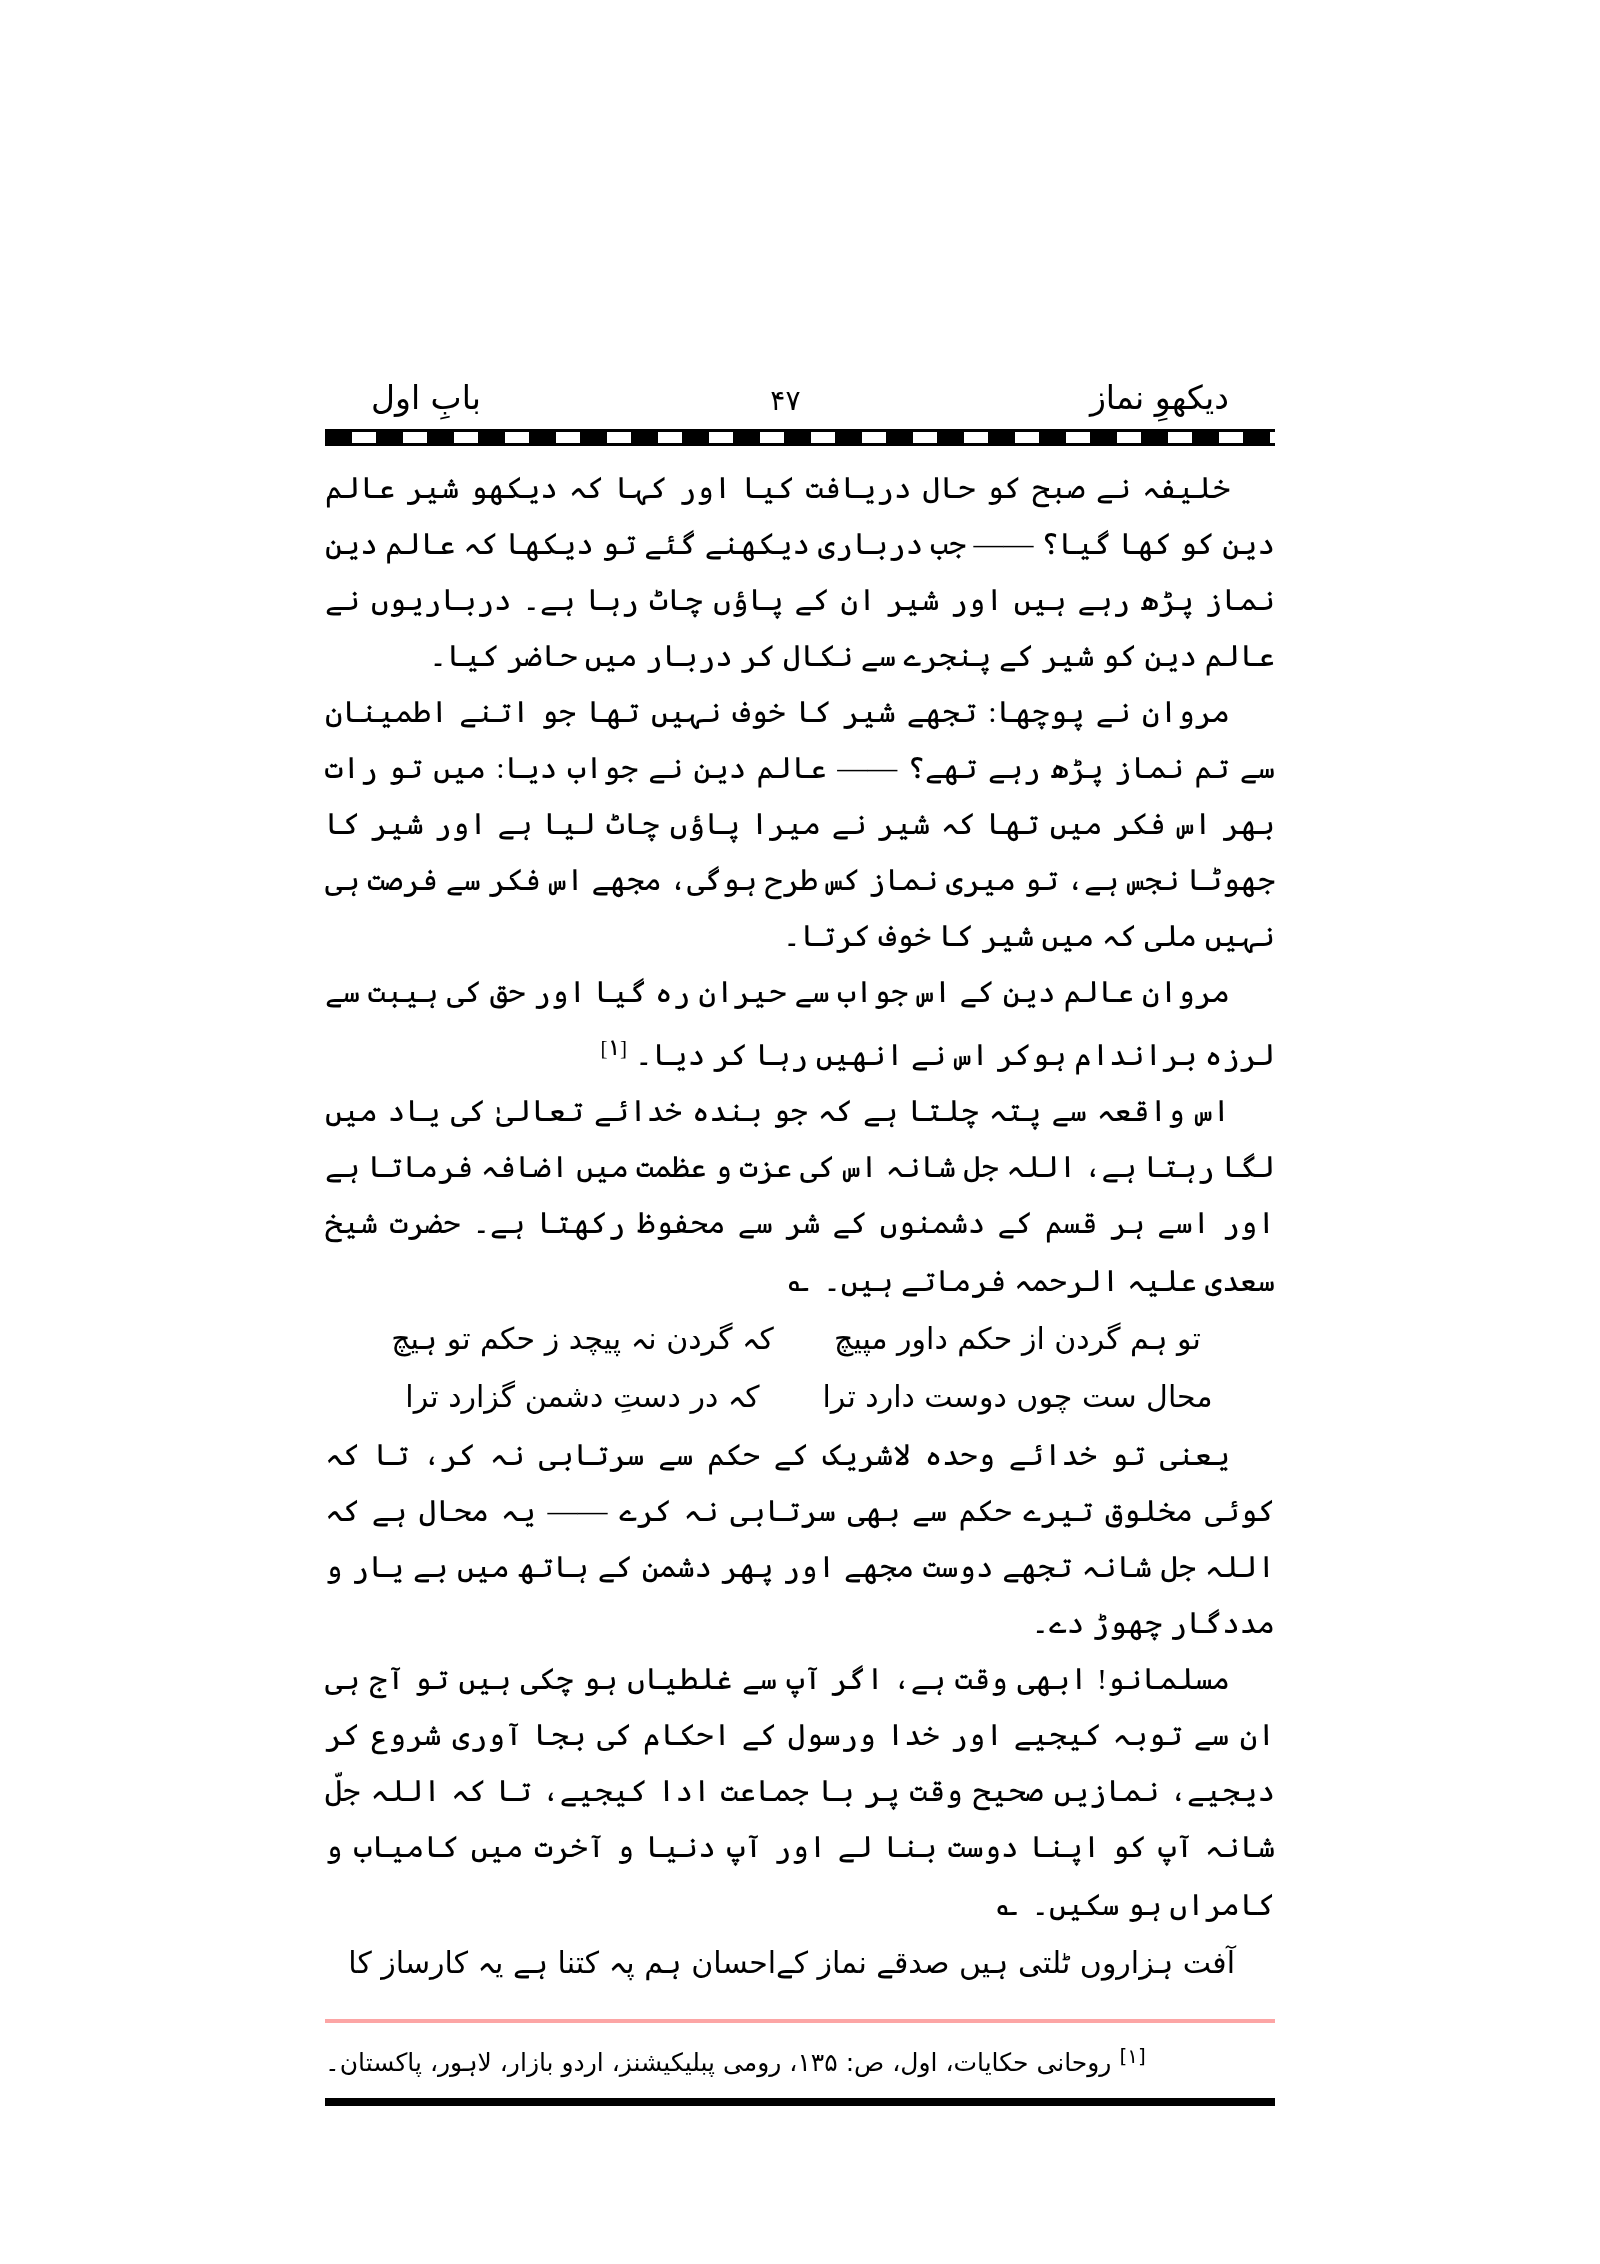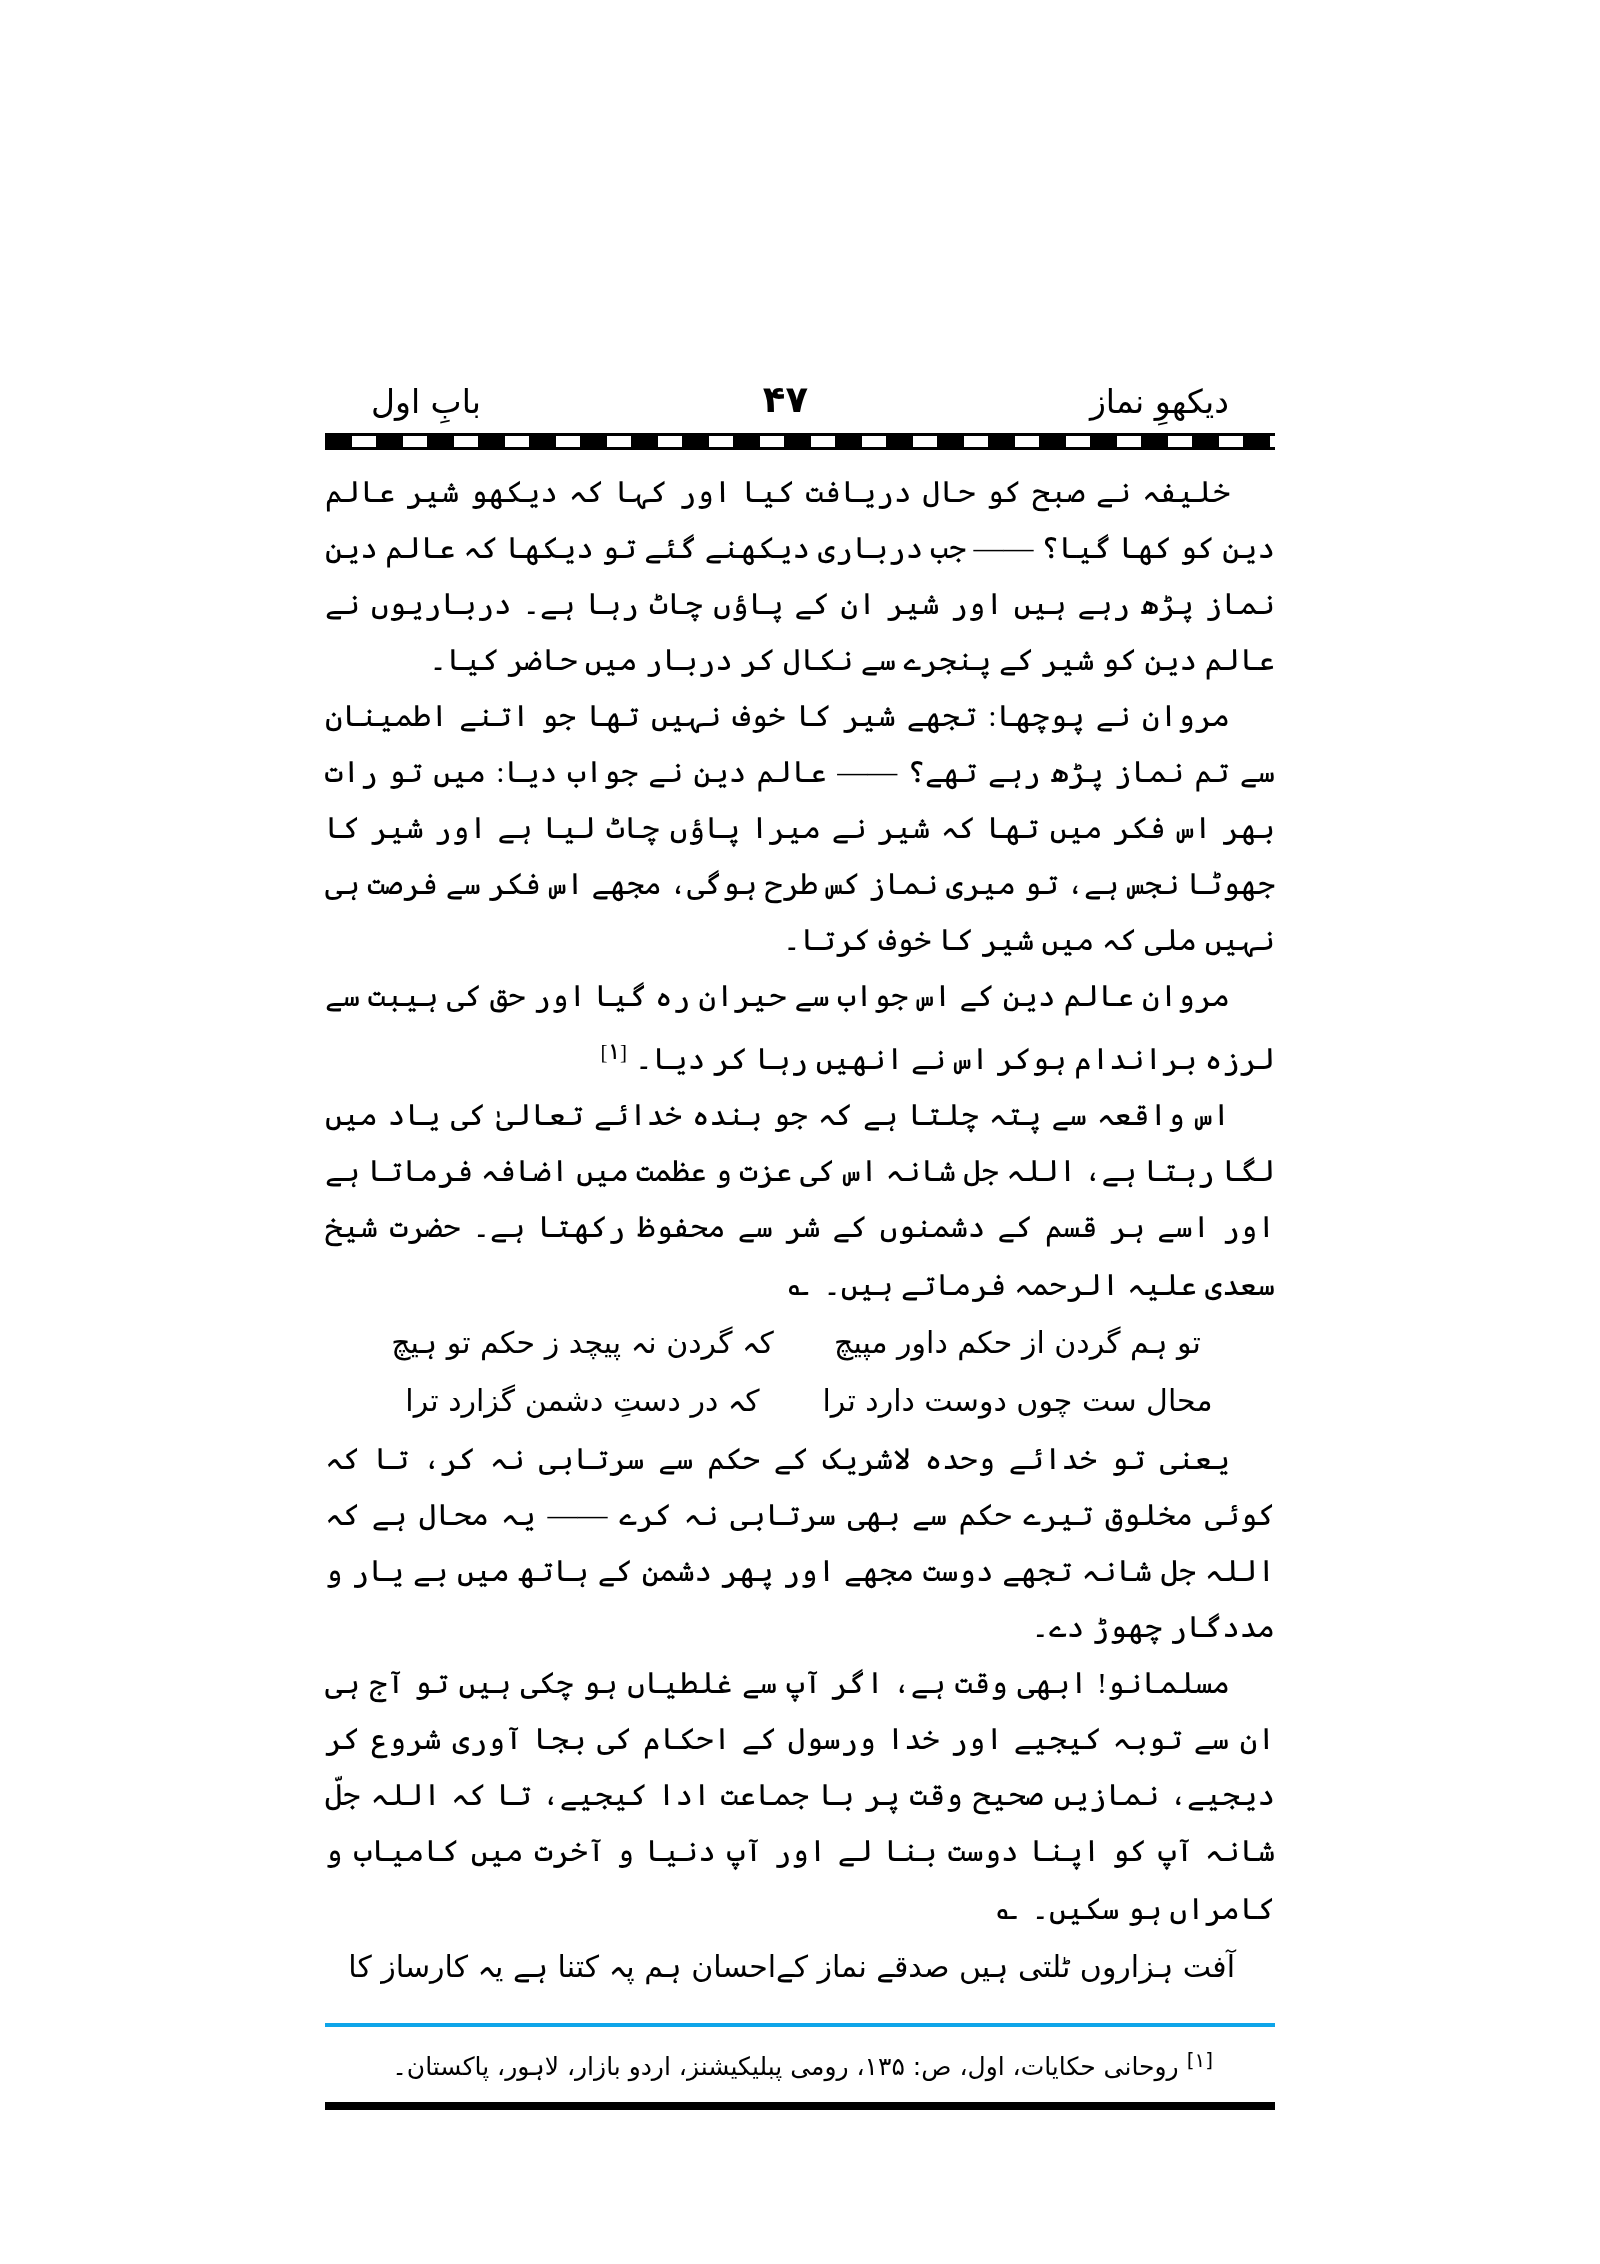--- a/index.html
+++ b/index.html
@@ -23,22 +23,22 @@
     justify-content: space-between;
     align-items: flex-end;
     padding: 0 46px;
   }
   .book-title, .chapter-title {
     font-size: 33px;
     font-weight: normal;
     white-space: nowrap;
   }
   .page-number {
-    font-size: 37px;
-    font-weight: bold;
+    font-size: 28px;
+    font-weight: normal;
   }
   .dashes {
     margin-top: 12px;
     height: 11px;
     border-top: 3px solid #000;
     border-bottom: 3px solid #000;
     background: repeating-linear-gradient(90deg, #000 0 27px, #fff 27px 51px);
   }
   .body-text {
     margin-top: 14px;
@@ -66,25 +66,25 @@
     padding: 0 40px;
     margin: 2px 0;
   }
   .hemistich {
     flex: 1 1 50%;
     text-align: center;
     white-space: nowrap;
   }
   .footnote {
     margin-top: 28px;
-    border-top: 4px solid #0ea5e9;
+    border-top: 4px solid #fca5a5;
     padding: 12px 62px 14px 0;
     font-size: 25px;
     line-height: 42px;
-    text-align: right;
+    text-align: left;
   }
   .fn-marker {
     font-size: 20px;
     vertical-align: 8px;
     margin-left: 8px;
   }
   .bottom-rule {
     height: 8px;
     background: #000000;
   }

